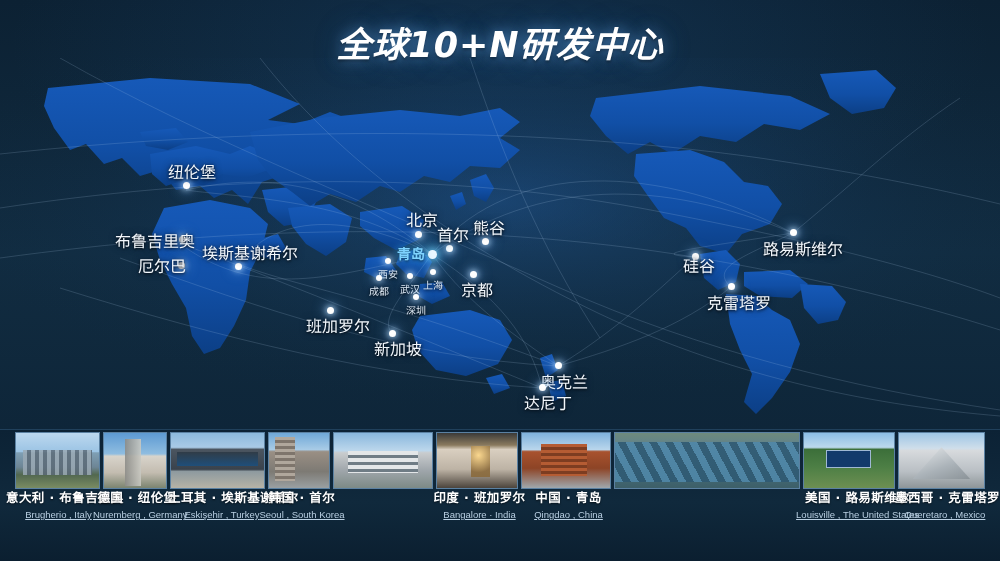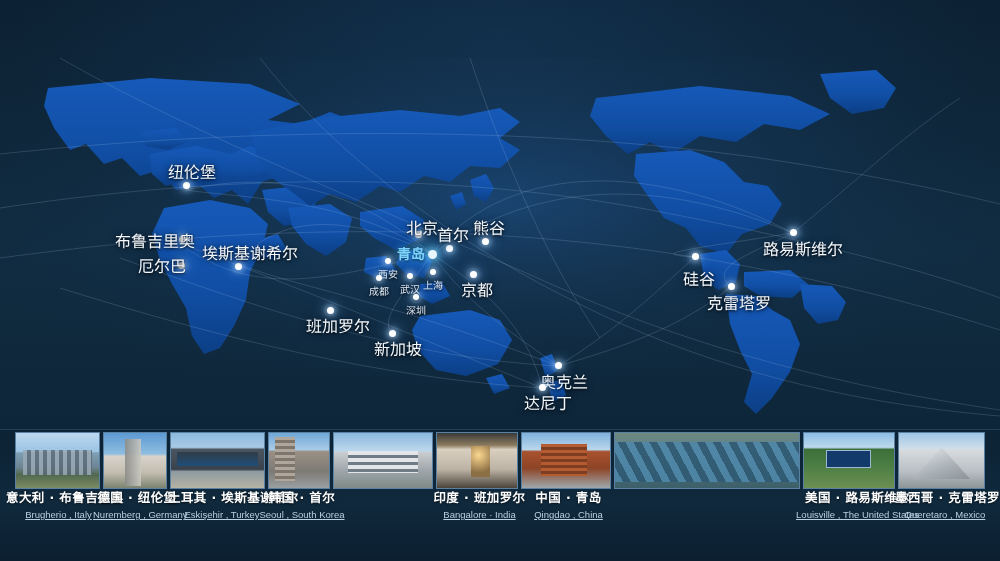--- a/index.html
+++ b/index.html
@@ -119,20 +119,23 @@
   .cap .en{
     display:block;color:#b9cfe2;font-size:9.5px;line-height:13px;margin-top:3px;
     white-space:nowrap;font-family:"Liberation Sans",sans-serif;text-decoration:underline;
   }
 </style>
 </head>
 <body>
 
 <div id="stage">
 
+  <div id="title-wrap">
+    <span id="page-title">全球10+N研发中心</span>
+  </div>
 
   <div id="map-area">
     <svg id="map-svg" viewBox="0 0 1000 360" preserveAspectRatio="none">
       <defs>
         <linearGradient id="landGrad" x1="0" y1="0" x2="0" y2="1">
           <stop offset="0%" stop-color="#1659b8"></stop>
           <stop offset="55%" stop-color="#114fa6"></stop>
           <stop offset="100%" stop-color="#0c3f86"></stop>
         </linearGradient>
         <radialGradient id="glowGrad" cx="50%" cy="40%" r="60%">
@@ -230,21 +233,21 @@
         <div class="city sz-md" style="left: 181px; top: 207px;">
           <span class="dot" style="left: -3.5px; top: -3.5px;"></span>
           <span class="lbl" style="left: -43px; top: -6px;">厄尔巴</span>
         </div>
         <div class="city sz-md" style="left: 238px; top: 208.8px;">
           <span class="dot" style="left: -3.5px; top: -3.5px;"></span>
           <span class="lbl" style="left: -36px; top: -21px;">埃斯基谢希尔</span>
         </div>
         <div class="city sz-md" style="left: 418px; top: 176.4px;">
           <span class="dot" style="left: -3.5px; top: -3.5px;"></span>
-          <span class="lbl" style="left: -12px; top: -21px; margin-top: 8px;">北京</span>
+          <span class="lbl" style="left: -12px; top: -21px;">北京</span>
         </div>
         <div class="city sz-md" style="left: 449px; top: 190.8px;">
           <span class="dot" style="left: -3.5px; top: -3.5px;"></span>
           <span class="lbl" style="left: -12px; top: -21px;">首尔</span>
         </div>
         <div class="city sz-md" style="left: 485px; top: 183.6px;">
           <span class="dot" style="left: -3.5px; top: -3.5px;"></span>
           <span class="lbl" style="left: -12px; top: -21px;">熊谷</span>
         </div>
         <div class="city sz-hq hq" style="left: 432px; top: 196.2px;">
@@ -286,21 +289,21 @@
         <div class="city sz-md" style="left: 558px; top: 307.8px;">
           <span class="dot" style="left: -3.5px; top: -3.5px;"></span>
           <span class="lbl" style="left: -18px; top: 9px;">奥克兰</span>
         </div>
         <div class="city sz-md" style="left: 542px; top: 329.4px;">
           <span class="dot" style="left: -3.5px; top: -3.5px;"></span>
           <span class="lbl" style="left: -18px; top: 9px;">达尼丁</span>
         </div>
         <div class="city sz-md" style="left: 695px; top: 198px;">
           <span class="dot" style="left: -3.5px; top: -3.5px;"></span>
-          <span class="lbl" style="left: -12px; top: 16px; text-align: center;">硅谷</span>
+          <span class="lbl" style="left: -12px; top: 3px; text-align: center;">硅谷</span>
         </div>
         <div class="city sz-md" style="left: 793px; top: 174.6px;">
           <span class="dot" style="left: -3.5px; top: -3.5px;"></span>
           <span class="lbl" style="left: -30px; top: 9px;">路易斯维尔</span>
         </div>
         <div class="city sz-md" style="left: 731px; top: 228.6px;">
           <span class="dot" style="left: -3.5px; top: -3.5px;"></span>
           <span class="lbl" style="left: -24px; top: 9px;">克雷塔罗</span>
         </div>
       </div>

